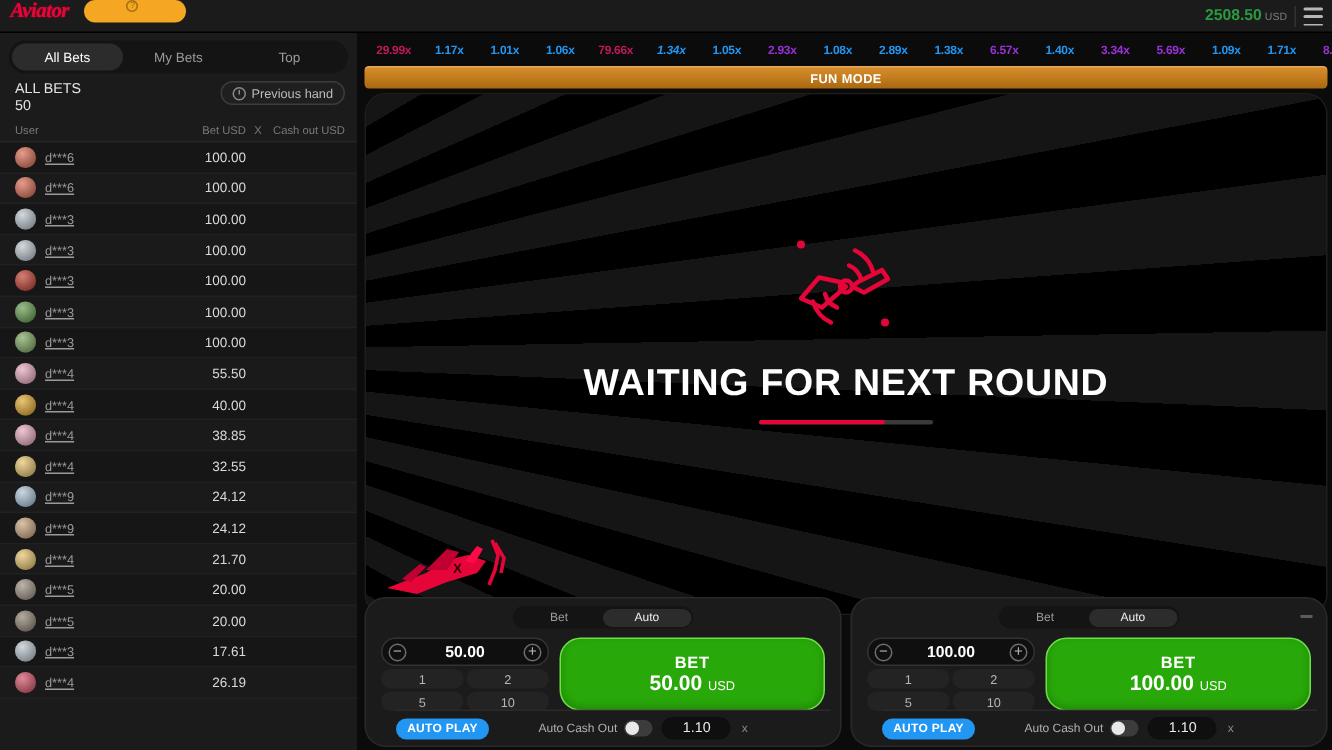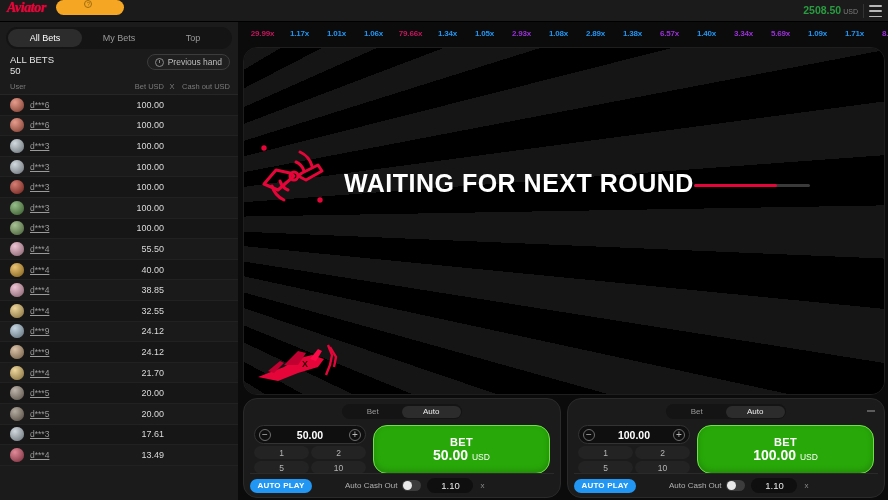--- a/index.html
+++ b/index.html
@@ -154,21 +154,21 @@
     border-radius: 14px; overflow: hidden;
     background: #050505; border: 1px solid #1e1e1e;
   }
   .rays {
     position: absolute; left: -40%; top: -150%; width: 180%; height: 400%;
     background: repeating-conic-gradient(from 0deg at 0% 50%,
       #000 0deg 3.2deg, #151515 3.2deg 6.6deg);
   }
   .center-block {
     position: absolute; left: 0; right: 0; top: 92px;
-    display: flex; flex-direction: row; align-items: center;
+    display: flex; flex-direction: column; align-items: center;
   }
   .waiting-text {
     margin-top: 6px; font-size: 25px; font-weight: bold; color: #fff;
     letter-spacing: 0.5px;
   }
   .loadbar {
     margin-top: 10px; width: 116px; height: 3px; border-radius: 2px;
     background: #3a3a3a; overflow: hidden;
   }
   .loadbar i { display: block; height: 100%; width: 72%; background: #e50539; border-radius: 2px; }
@@ -215,21 +215,21 @@
   .betbtn {
     flex: 1; border-radius: 14px; background: #28a909;
     border: 1px solid #6fe04a; color: #fff;
     display: flex; flex-direction: column; align-items: center; justify-content: center;
     box-shadow: inset 0 -2px 6px rgba(0,0,0,.2);
   }
   .betbtn .bt-lbl { font-size: 11px; font-weight: bold; letter-spacing: .4px; }
   .betbtn .bt-amt { font-size: 14px; font-weight: bold; margin-top: -1px; }
   .betbtn .bt-cur { font-size: 8.5px; font-weight: normal; }
   .panel-foot {
-    position: absolute; left: 6px; right: 6px; bottom: 4px;
+    position: absolute; left: 20px; right: 6px; bottom: 4px;
     display: flex; align-items: center; border-top: 1px solid #2a2a2a; padding-top: 4px;
   }
   .autoplay {
     width: 62px; height: 14px; border-radius: 8px; background: #2196f3;
     display: flex; align-items: center; justify-content: center;
     font-size: 8px; font-weight: bold; color: #fff; letter-spacing: .2px;
   }
   .acolabel { margin-left: 33px; font-size: 8px; color: #b0b0b0; }
   .switch {
     margin-left: 5px; width: 19px; height: 11px; border-radius: 6px;
@@ -406,51 +406,52 @@
         <div class="betrow">
           <span class="avatar" style="background:#b9c6cf"></span>
           <span class="uname">d***3</span>
           <span class="bamount">17.61</span>
           <span class="bx"></span>
           <span class="bcash"></span>
         </div>
         <div class="betrow">
           <span class="avatar" style="background:#d14b63"></span>
           <span class="uname">d***4</span>
-          <span class="bamount">13.49</span>
+          <span class="bamount">26.19</span>
           <span class="bx"></span>
           <span class="bcash"></span>
         </div>
       </div>
 
   </div>
 
   <div class="main">
 
     <div class="multibar" id="multibar">
       <div class="mult" style="color: rgb(192, 24, 92);">29.99x</div>
         <div class="mult" style="color: rgb(33, 150, 243);">1.17x</div>
         <div class="mult" style="color: rgb(33, 150, 243);">1.01x</div>
         <div class="mult" style="color: rgb(33, 150, 243);">1.06x</div>
         <div class="mult" style="color: rgb(192, 24, 92);">79.66x</div>
-        <div class="mult" style="color: rgb(33, 150, 243);">1.34x</div>
+        <div class="mult" style="color: rgb(33, 150, 243); font-style: italic;">1.34x</div>
         <div class="mult" style="color: rgb(33, 150, 243);">1.05x</div>
         <div class="mult" style="color: rgb(155, 48, 217);">2.93x</div>
         <div class="mult" style="color: rgb(33, 150, 243);">1.08x</div>
         <div class="mult" style="color: rgb(33, 150, 243);">2.89x</div>
         <div class="mult" style="color: rgb(33, 150, 243);">1.38x</div>
         <div class="mult" style="color: rgb(155, 48, 217);">6.57x</div>
         <div class="mult" style="color: rgb(33, 150, 243);">1.40x</div>
         <div class="mult" style="color: rgb(155, 48, 217);">3.34x</div>
         <div class="mult" style="color: rgb(155, 48, 217);">5.69x</div>
         <div class="mult" style="color: rgb(33, 150, 243);">1.09x</div>
         <div class="mult" style="color: rgb(33, 150, 243);">1.71x</div>
         <div class="mult" style="color: rgb(155, 48, 217);">8.58x</div>
     </div>
 
+    <div class="funmode">FUN MODE</div>
 
     <div class="gamearea">
       <div class="rays"></div>
 
       <div class="center-block">
         <svg width="100" height="80" viewBox="0 0 100 80">
           <g stroke="#e50539" stroke-width="3" fill="none" stroke-linecap="round">
             <path d="M56 12 a22 22 0 0 1 12 14"></path>
             <path d="M52 22 a14 14 0 0 1 8 9"></path>
             <path d="M44 50 a14 14 0 0 1 -8 -9"></path>

